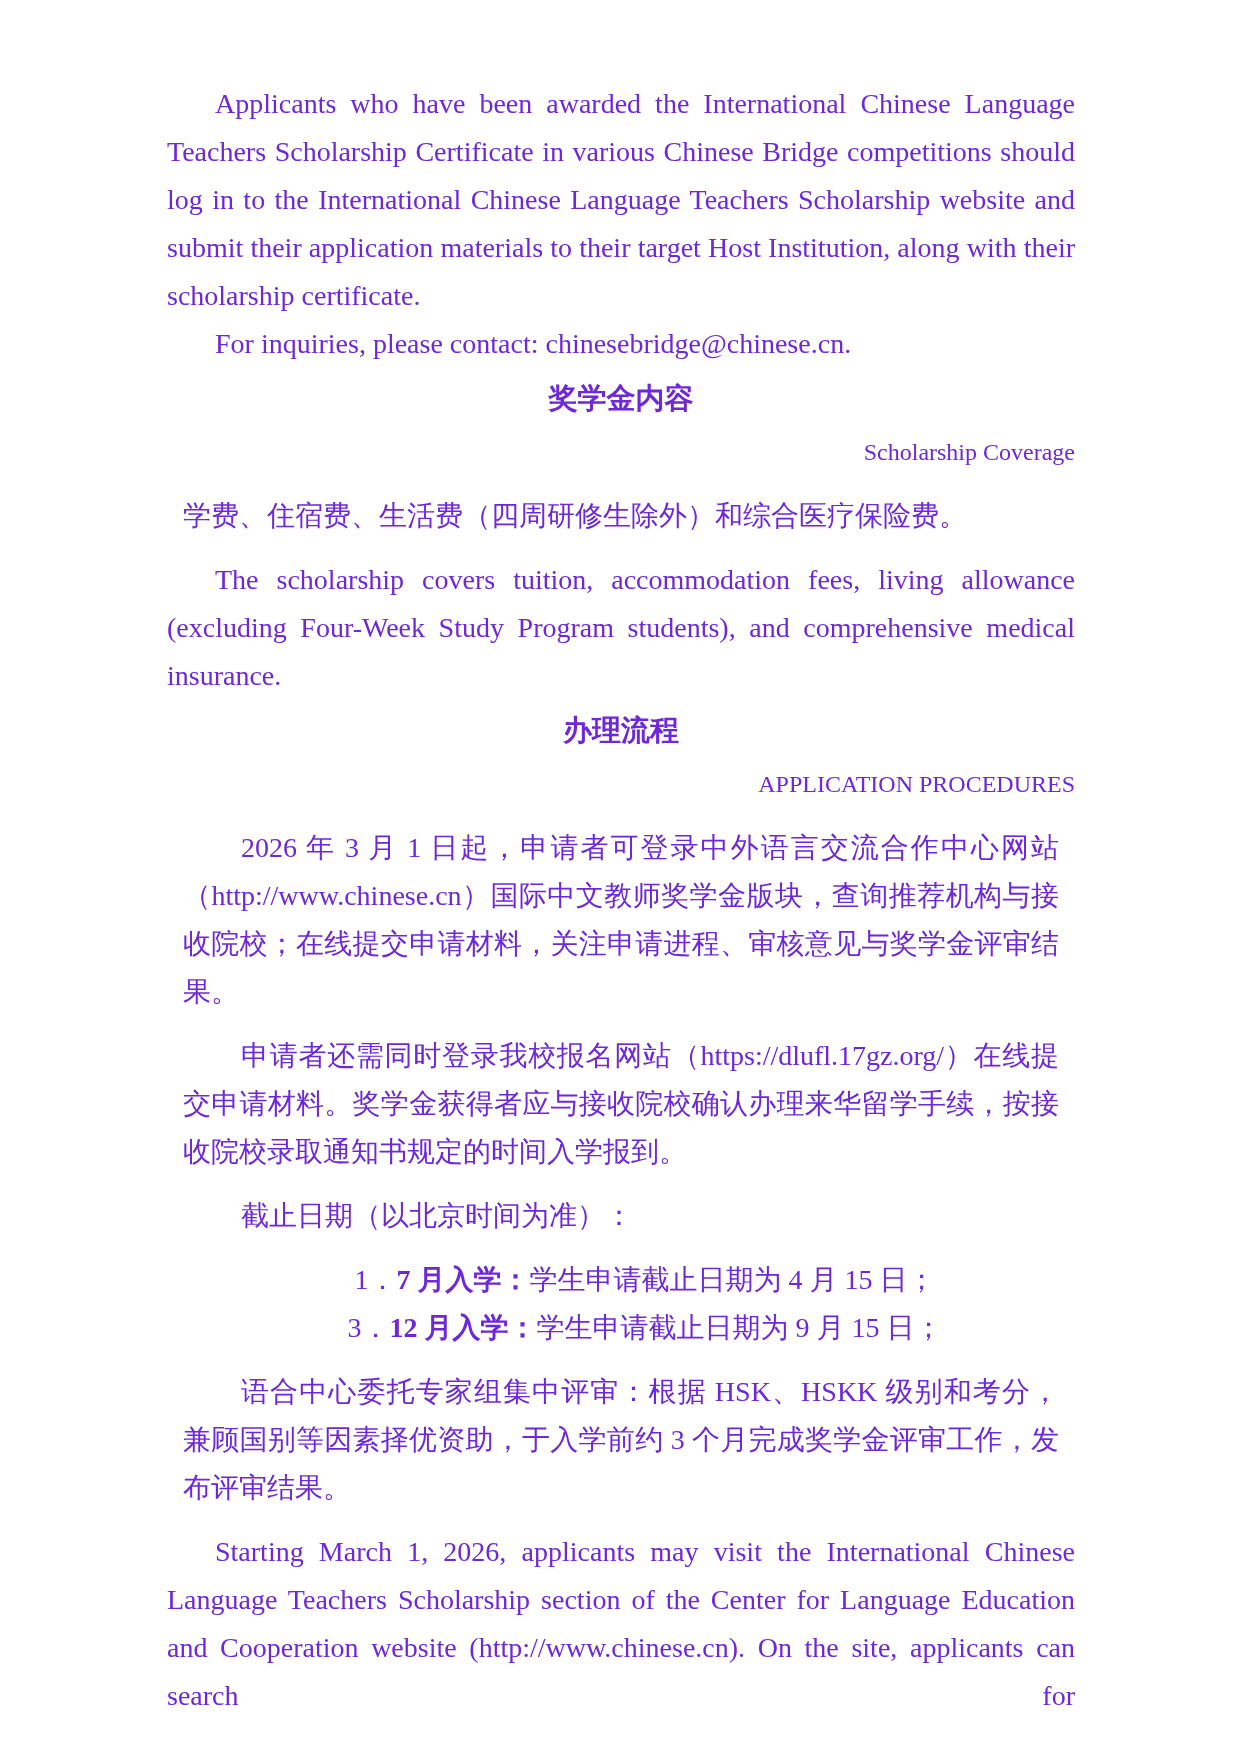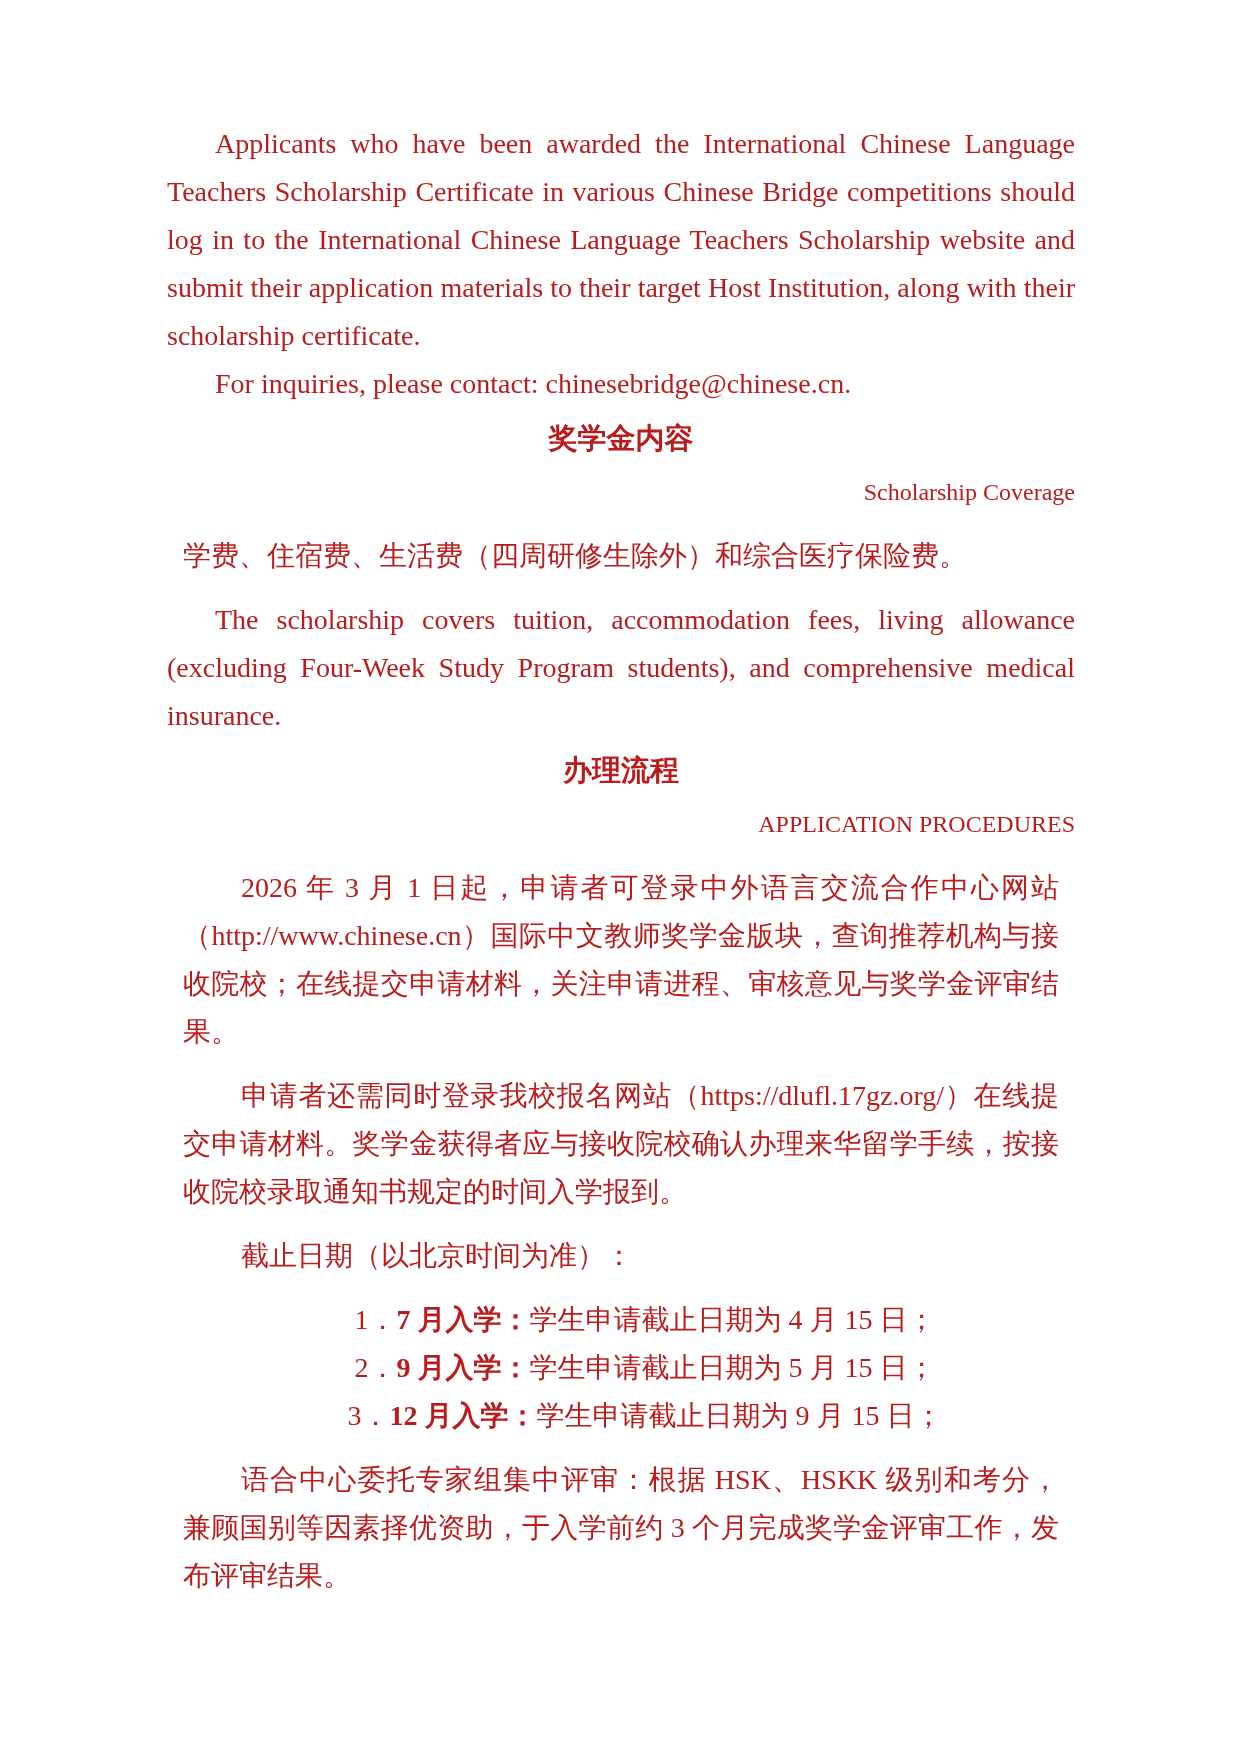--- a/index.html
+++ b/index.html
@@ -6,25 +6,25 @@
     margin: 0;
     padding: 0;
     background: #ffffff;
   }
   .page {
     position: relative;
     width: 1241px;
     height: 1754px;
     background: #ffffff;
     box-sizing: border-box;
-    padding: 120px 166px 0 167px;
+    padding: 80px 166px 0 167px;
     font-family: "Liberation Serif", "DejaVu Serif", serif;
     font-size: 28px;
     line-height: 48px;
-    color: #b91c1c;
+    color: #6d28d9;
     overflow: hidden;
   }
   .para-en {
     text-align: justify;
     text-indent: 48px;
     margin: 0;
   }
   .para-en.justify-last {
     text-align-last: justify;
   }
@@ -81,21 +81,21 @@
   <p class="heading-en">APPLICATION PROCEDURES</p>
 
   <p class="para-zh">2026 年 3 月 1 日起，申请者可登录中外语言交流合作中心网站（http://www.chinese.cn）国际中文教师奖学金版块，查询推荐机构与接收院校；在线提交申请材料，关注申请进程、审核意见与奖学金评审结果。</p>
 
   <p class="para-zh">申请者还需同时登录我校报名网站（https://dlufl.17gz.org/）在线提交申请材料。奖学金获得者应与接收院校确认办理来华留学手续，按接收院校录取通知书规定的时间入学报到。</p>
 
   <p class="para-zh">截止日期（以北京时间为准）：</p>
 
   <p class="list-item"><span>1．</span><span class="bold">7 月入学：</span><span>学生申请截止日期为 4 月 15 日；</span></p>
 
-  <p class="list-item"><span>2．</span><span class="bold">9 月入学：</span><span>学生申请截止日期为 5 月 15 日；</span></p>
 
   <p class="list-item"><span>3．</span><span class="bold">12 月入学：</span><span>学生申请截止日期为 9 月 15 日；</span></p>
 
 
   <p class="para-zh">语合中心委托专家组集中评审：根据 HSK、HSKK 级别和考分，兼顾国别等因素择优资助，于入学前约 3 个月完成奖学金评审工作，发布评审结果。</p>
 
+  <p class="para-en justify-last">Starting March 1, 2026, applicants may visit the International Chinese Language Teachers Scholarship section of the Center for Language Education and Cooperation website (http://www.chinese.cn). On the site, applicants can search for</p>
 
 </div>
 
 </body></html>

